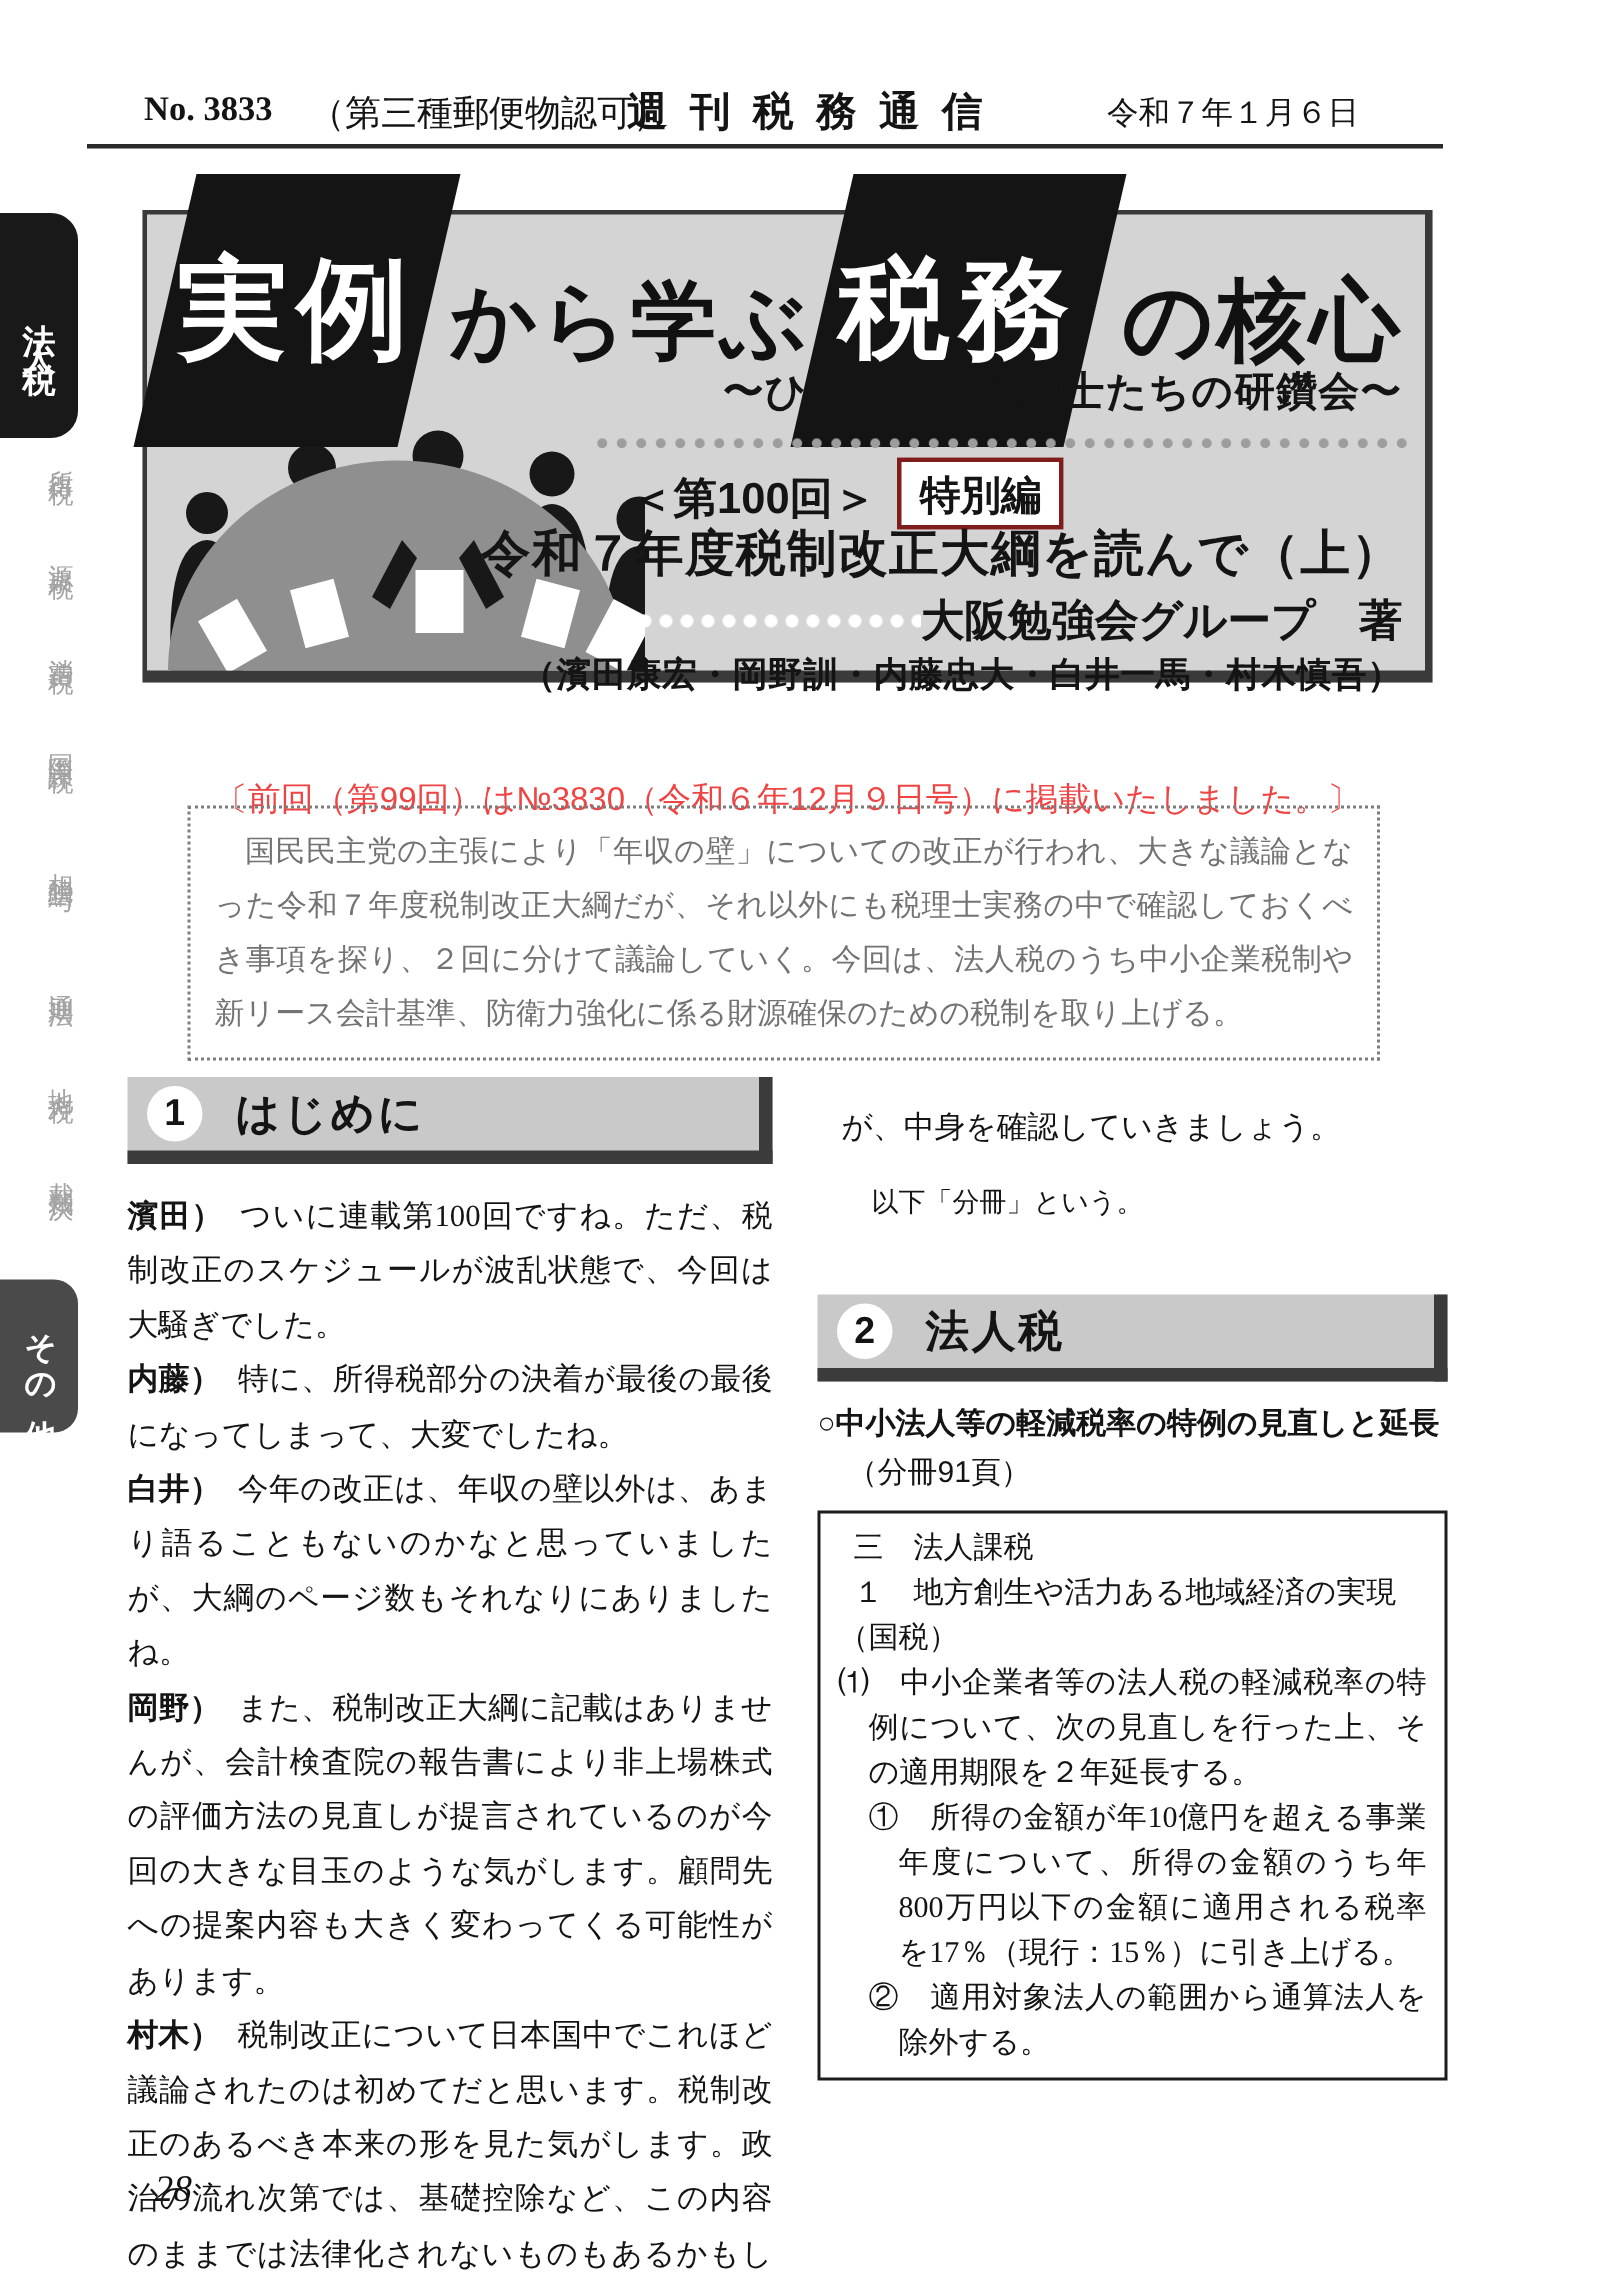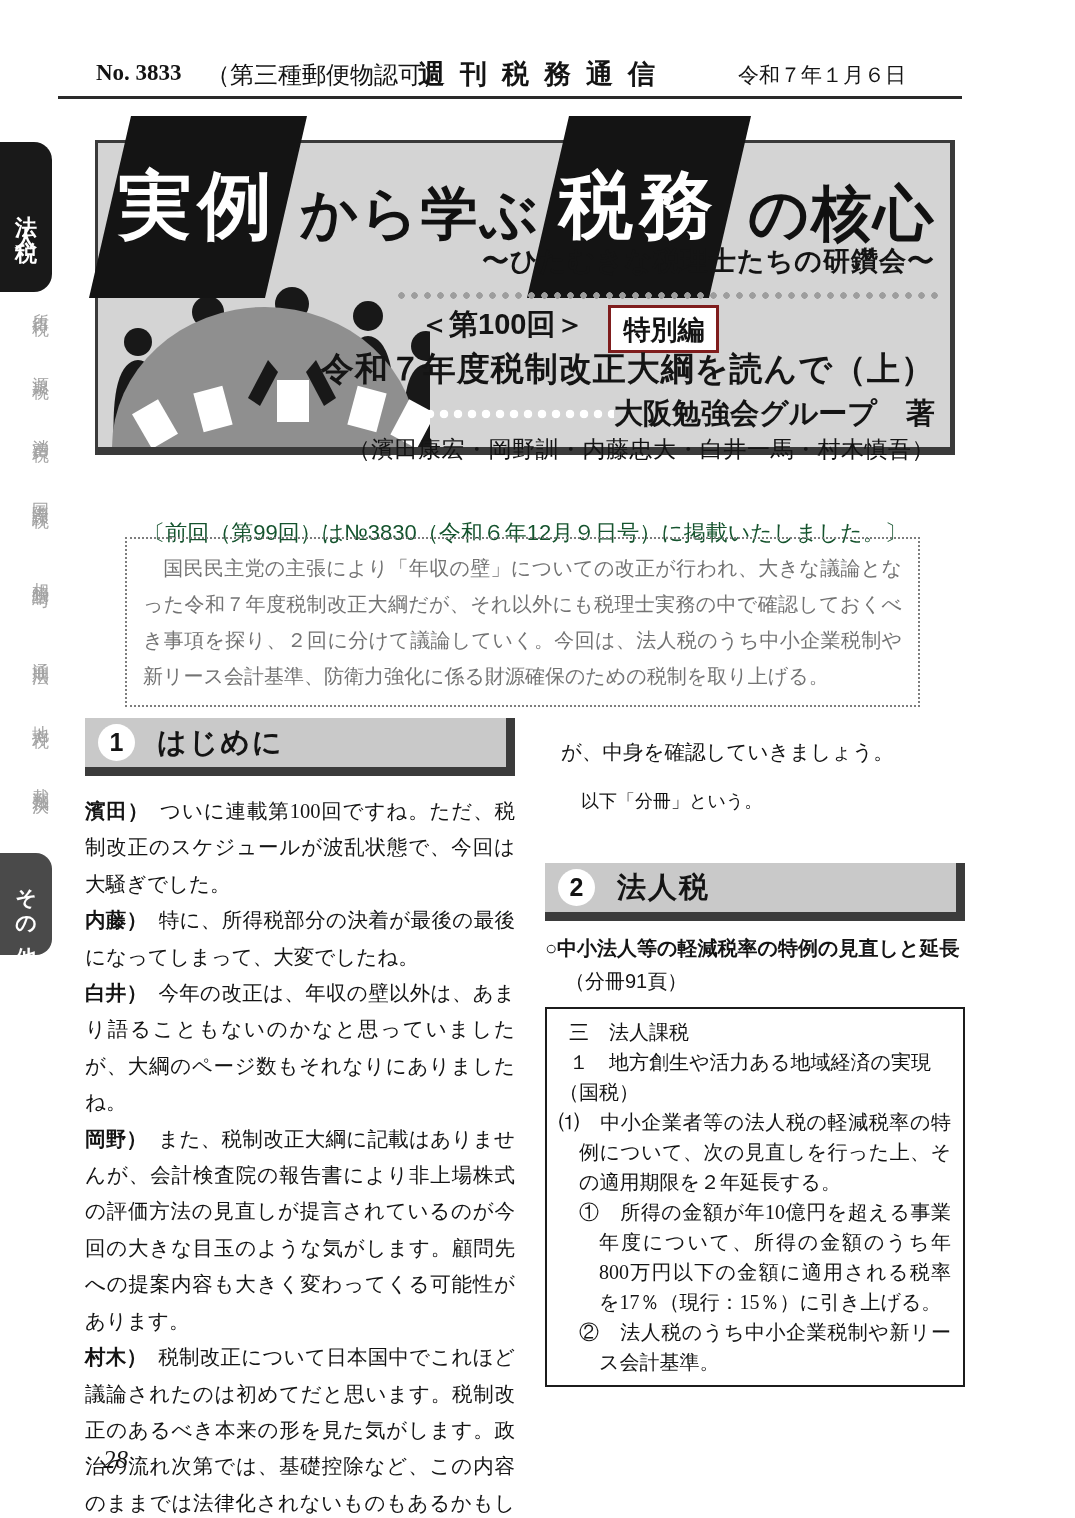--- a/index.html
+++ b/index.html
@@ -38,37 +38,37 @@
   .kw1{left:110px;top:116px;width:176px;height:182px;}
   .kw2{left:548px;top:116px;width:182px;height:182px;}
   .tword{position:absolute;z-index:3;font-family:"Liberation Sans","DejaVu Sans",sans-serif;font-weight:800;color:#111;}
   .tw2{left:300px;top:176px;font-size:57px;letter-spacing:2px;}
   .tw4{left:748px;top:174px;font-size:60px;letter-spacing:2px;}
   .subtitle{position:absolute;top:243px;right:140px;z-index:3;font-family:"Liberation Sans","DejaVu Sans",sans-serif;
             font-weight:bold;font-size:27px;letter-spacing:1px;}
   .dots-gray{position:absolute;top:291px;left:395px;width:545px;height:9px;z-index:3;
              background-image:radial-gradient(circle,#9d9d9d 3px,transparent 3.5px);
              background-size:13px 9px;background-repeat:repeat-x;}
-  .episode{position:absolute;top:305px;left:420px;z-index:3;display:flex;align-items:flex-start;gap:24px;
+  .episode{position:absolute;top:305px;left:420px;z-index:3;display:flex;align-items:flex-end;gap:14px;
            font-family:"Liberation Sans","DejaVu Sans",sans-serif;}
   .ep-no{font-weight:bold;font-size:29px;}
   .badge{border:3px solid #7f1d1d;background:#fff;font-weight:bold;font-size:27px;padding:4px 12px 2px;}
   .eptitle{position:absolute;top:347px;right:140px;z-index:3;font-family:"Liberation Sans","DejaVu Sans",sans-serif;
            font-weight:800;font-size:33px;letter-spacing:1px;}
   .authorrow{position:absolute;top:394px;right:140px;z-index:3;display:flex;align-items:center;gap:0;}
   .wdots{width:205px;height:10px;background-image:radial-gradient(circle,#ffffff 4px,transparent 4.6px);
          background-size:14px 10px;background-repeat:repeat-x;}
   .author{font-family:"Liberation Sans","DejaVu Sans",sans-serif;font-weight:800;font-size:29px;}
   .names{position:absolute;top:434px;right:140px;z-index:3;font-family:"Liberation Sans","DejaVu Sans",sans-serif;
-         font-weight:400;font-size:23px;letter-spacing:0.5px;}
+         font-weight:700;font-size:23px;letter-spacing:0.5px;}
   .illus{position:absolute;left:100px;top:264px;z-index:2;}
 
   
   .prevnote{position:absolute;top:498px;left:85px;width:880px;text-align:center;
-            font-family:"Liberation Sans","DejaVu Sans",sans-serif;font-size:22px;color:#14532d;margin-top:20px;}
+            font-family:"Liberation Sans","DejaVu Sans",sans-serif;font-size:22px;color:#ef4444;margin-top:20px;}
   .leadbox{position:absolute;top:537px;left:125px;width:795px;box-sizing:border-box;
            border:2px dotted #7d7d7d;padding:11px 16px;font-family:"Liberation Sans","DejaVu Sans",sans-serif;
            font-size:20px;line-height:36px;text-align:justify;color:#737373;}
 
   
   .leftcol{position:absolute;left:85px;top:718px;width:430px;}
   .rightcol{position:absolute;left:545px;top:718px;width:420px;}
   .sechdr{background:#c9c9c9;border-right:9px solid #3b3b3b;border-bottom:9px solid #3b3b3b;
           height:58px;box-sizing:border-box;display:flex;align-items:center;}
   .secnum{width:37px;height:37px;border-radius:50%;background:#fff;margin-left:13px;flex:0 0 37px;
@@ -201,19 +201,19 @@
     </div>
     <div class="topic">○中小法人等の軽減税率の特例の見直しと延長</div>
     <div class="topicref">（分冊91頁）</div>
     <div class="quotebox">
 
     <div class="qline qi1">三　法人課税</div>
         <div class="qline qi1">１　地方創生や活力ある地域経済の実現</div>
         <div class="qline qi0">（国税）</div>
         <div class="qline qi2">⑴　中小企業者等の法人税の軽減税率の特例について、次の見直しを行った上、その適用期限を２年延長する。</div>
         <div class="qline qi3">①　所得の金額が年10億円を超える事業年度について、所得の金額のうち年800万円以下の金額に適用される税率を17％（現行：15％）に引き上げる。</div>
-        <div class="qline qi3">②　法人税のうち中小企業税制や新リース会計基準。</div>
+        <div class="qline qi3">②　適用対象法人の範囲から通算法人を除外する。</div>
       </div>
   </div>
 
   <div class="pageno">28</div>
 
 </div>
 
 </body></html>

